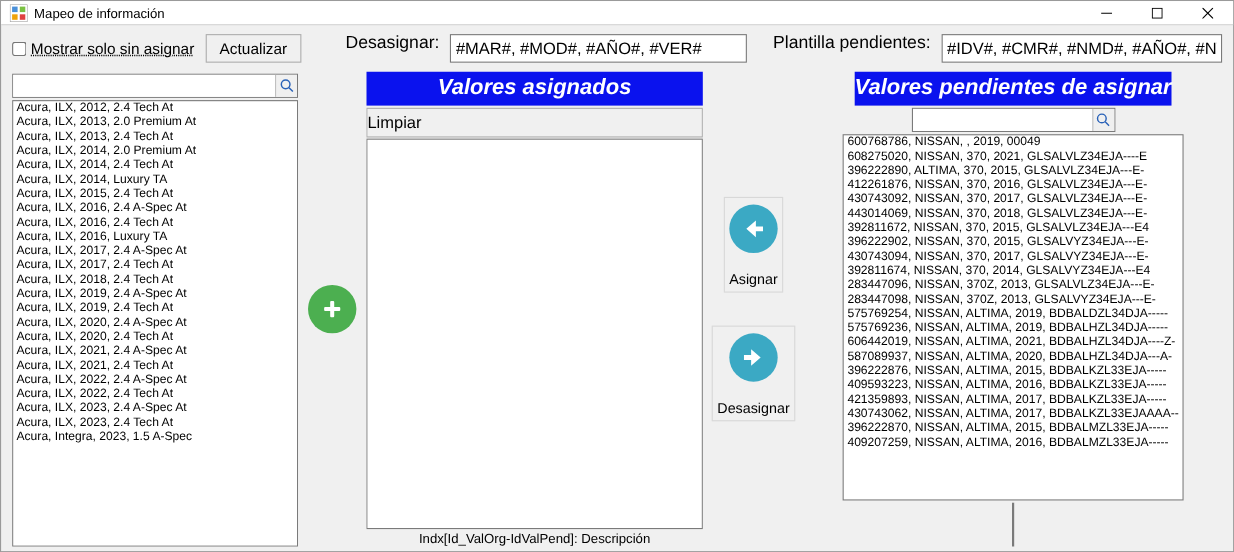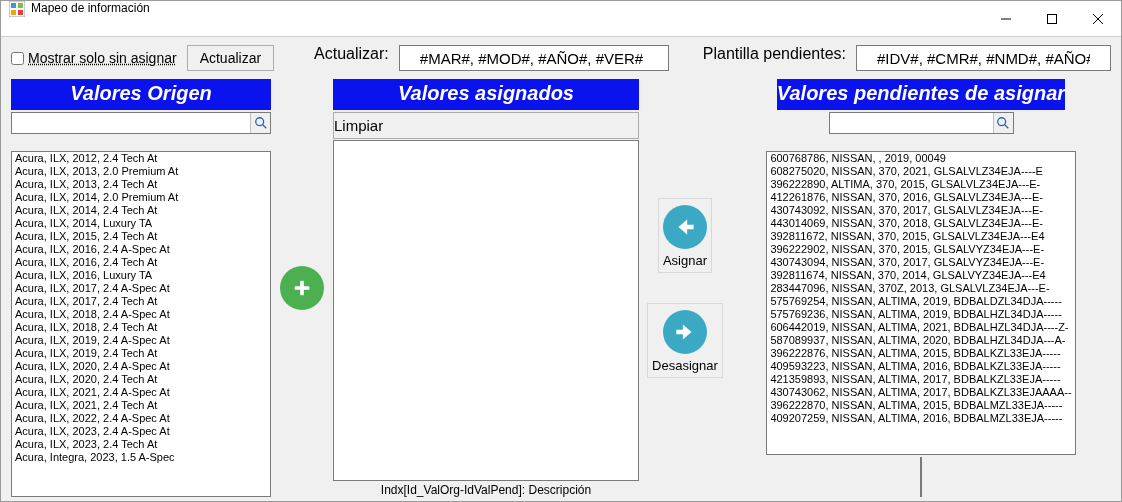--- a/index.html
+++ b/index.html
@@ -12,24 +12,24 @@
   }
   .window {
     width: 1122px;
     height: 502px;
     background: #f0f0f0;
     display: flex;
     flex-direction: column;
     border: 1px solid #9a9a9a;
   }
   .titlebar {
-    height: 36px;
+    height: 22px;
     background: #ffffff;
     display: flex;
-    align-items: flex-start;
+    align-items: center;
     border-bottom: 1px solid #d0d0d0;
   }
   .titlebar .icon {
     width: 16px; height: 16px;
     margin: 0 6px 0 8px;
   }
   .titlebar .title {
     flex: 1;
     font-size: 12px;
     color: #000;
@@ -75,21 +75,21 @@
     border: 1px solid #adadad;
     padding: 4px 12px;
     font-size: 14px;
     cursor: default;
   }
   .plantilla-label {
     font-size: 16px;
   }
   .plantilla-input {
     border: 1px solid #7a7a7a;
-    padding: 2px 20px;
+    padding: 2px 4px;
     font-size: 15px;
     background: #fff;
   }
   .columns {
     flex: 1;
     display: flex;
     gap: 6px;
     overflow: hidden;
   }
   .col {
@@ -133,21 +133,21 @@
     justify-content: center;
     background: #f0f0f0;
     border-left: 1px solid #c0c0c0;
   }
   .listbox {
     flex: 1;
     border: 1px solid #7a7a7a;
     background: #fff;
     overflow-y: scroll;
     overflow-x: hidden;
-    margin-top: 17px;
+    margin-top: 2px;
     font-size: 11px;
     line-height: 13px;
   }
   .listbox .item {
     padding: 0 3px;
     white-space: nowrap;
     overflow: hidden;
     text-overflow: clip;
   }
   .clearbtn {
@@ -183,21 +183,21 @@
     align-items: center;
     justify-content: center;
   }
   .roundbtn.green { background: #4caf50; }
   .roundbtn.blue { background: #3ba9c4; }
   .roundbtn svg { fill: #fff; }
   .action-group {
     display: flex;
     flex-direction: column;
     align-items: center;
-    gap: 4px;
+    gap: 16px;
     background: #f0f0f0;
     border: 1px solid #d8d8d8;
     padding: 6px 4px 4px 4px;
   }
   .action-group .lbl {
     font-size: 13px;
   }
   
   ::-webkit-scrollbar { width: 17px; background:#f0f0f0; }
   ::-webkit-scrollbar-thumb { background:#c2c2c2; border:1px solid #a8a8a8; }
@@ -241,31 +241,30 @@
 
   <div class="content">
 
     <div class="toprow">
       <div class="chkwrap">
         <input type="checkbox" id="chk1" style="">
         <label for="chk1">Mostrar solo sin asignar</label>
       </div>
       <button class="btn">Actualizar</button>
       <div style="width:20px"></div>
-      <span class="plantilla-label">Actualizar:</span>
+      <span class="plantilla-label">Desasignar:</span>
       <input class="plantilla-input" style="width: 270px;" value="#MAR#, #MOD#, #AÑO#, #VER#">
       <div style="flex:1"></div>
       <span class="plantilla-label">Plantilla pendientes:</span>
       <input class="plantilla-input" style="width: 255px;" value="#IDV#, #CMR#, #NMD#, #AÑO#, #NVR#">
     </div>
 
     <div class="columns">
 
       <div class="col col-origen">
-        <div class="panel-header">Valores Origen</div>
         <div class="searchbar">
           <input value="" style="">
           <div class="mag">
             <svg width="14" height="14" viewBox="0 0 16 16">
                 <circle cx="6.5" cy="6.5" r="4.5" fill="none" stroke="#2a62b8" stroke-width="1.5"></circle>
                 <line x1="10" y1="10" x2="14" y2="14" stroke="#2a62b8" stroke-width="1.5"></line>
               </svg>
           </div>
         </div>
         <div class="listbox" id="origen-list">
@@ -274,29 +273,29 @@
             <div class="item">Acura, ILX, 2013, 2.4 Tech At</div>
             <div class="item">Acura, ILX, 2014, 2.0 Premium At</div>
             <div class="item">Acura, ILX, 2014, 2.4 Tech At</div>
             <div class="item">Acura, ILX, 2014, Luxury TA</div>
             <div class="item">Acura, ILX, 2015, 2.4 Tech At</div>
             <div class="item">Acura, ILX, 2016, 2.4 A-Spec At</div>
             <div class="item">Acura, ILX, 2016, 2.4 Tech At</div>
             <div class="item">Acura, ILX, 2016, Luxury TA</div>
             <div class="item">Acura, ILX, 2017, 2.4 A-Spec At</div>
             <div class="item">Acura, ILX, 2017, 2.4 Tech At</div>
-            <div class="item">Acura, ILX, 2018, 2.4 A-Spec At</div>
             <div class="item">Acura, ILX, 2018, 2.4 Tech At</div>
             <div class="item">Acura, ILX, 2019, 2.4 A-Spec At</div>
             <div class="item">Acura, ILX, 2019, 2.4 Tech At</div>
             <div class="item">Acura, ILX, 2020, 2.4 A-Spec At</div>
             <div class="item">Acura, ILX, 2020, 2.4 Tech At</div>
             <div class="item">Acura, ILX, 2021, 2.4 A-Spec At</div>
             <div class="item">Acura, ILX, 2021, 2.4 Tech At</div>
             <div class="item">Acura, ILX, 2022, 2.4 A-Spec At</div>
+            <div class="item">Acura, ILX, 2022, 2.4 Tech At</div>
             <div class="item">Acura, ILX, 2023, 2.4 A-Spec At</div>
             <div class="item">Acura, ILX, 2023, 2.4 Tech At</div>
             <div class="item">Acura, Integra, 2023, 1.5 A-Spec</div>
           </div>
       </div>
 
       <div class="col col-add">
         <div class="roundbtn green">
           <svg width="22" height="22" viewBox="0 0 24 24">
               <rect x="10" y="4" width="4" height="16" rx="1"></rect>
@@ -347,20 +346,21 @@
             <div class="item">608275020, NISSAN, 370, 2021, GLSALVLZ34EJA----E</div>
             <div class="item">396222890, ALTIMA, 370, 2015, GLSALVLZ34EJA---E-</div>
             <div class="item">412261876, NISSAN, 370, 2016, GLSALVLZ34EJA---E-</div>
             <div class="item">430743092, NISSAN, 370, 2017, GLSALVLZ34EJA---E-</div>
             <div class="item">443014069, NISSAN, 370, 2018, GLSALVLZ34EJA---E-</div>
             <div class="item">392811672, NISSAN, 370, 2015, GLSALVLZ34EJA---E4</div>
             <div class="item">396222902, NISSAN, 370, 2015, GLSALVYZ34EJA---E-</div>
             <div class="item">430743094, NISSAN, 370, 2017, GLSALVYZ34EJA---E-</div>
             <div class="item">392811674, NISSAN, 370, 2014, GLSALVYZ34EJA---E4</div>
             <div class="item">283447096, NISSAN, 370Z, 2013, GLSALVLZ34EJA---E-</div>
+            <div class="item">283447098, NISSAN, 370Z, 2013, GLSALVYZ34EJA---E-</div>
             <div class="item">575769254, NISSAN, ALTIMA, 2019, BDBALDZL34DJA-----</div>
             <div class="item">575769236, NISSAN, ALTIMA, 2019, BDBALHZL34DJA-----</div>
             <div class="item">606442019, NISSAN, ALTIMA, 2021, BDBALHZL34DJA----Z-</div>
             <div class="item">587089937, NISSAN, ALTIMA, 2020, BDBALHZL34DJA---A-</div>
             <div class="item">396222876, NISSAN, ALTIMA, 2015, BDBALKZL33EJA-----</div>
             <div class="item">409593223, NISSAN, ALTIMA, 2016, BDBALKZL33EJA-----</div>
             <div class="item">421359893, NISSAN, ALTIMA, 2017, BDBALKZL33EJA-----</div>
             <div class="item">430743062, NISSAN, ALTIMA, 2017, BDBALKZL33EJAAAA--</div>
             <div class="item">396222870, NISSAN, ALTIMA, 2015, BDBALMZL33EJA-----</div>
             <div class="item">409207259, NISSAN, ALTIMA, 2016, BDBALMZL33EJA-----</div>

